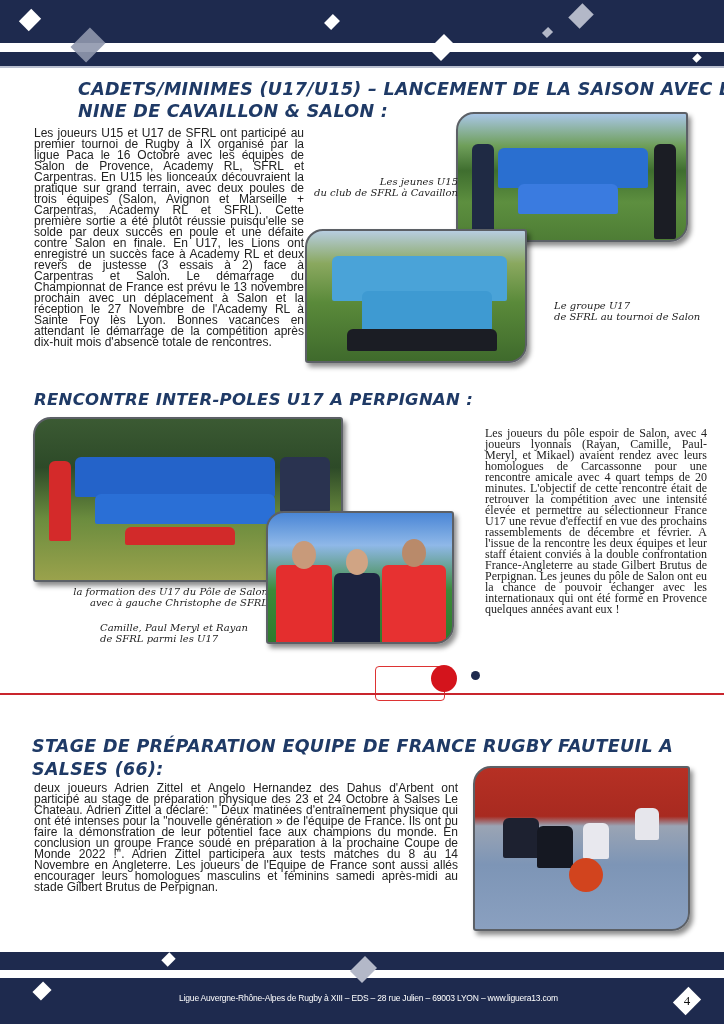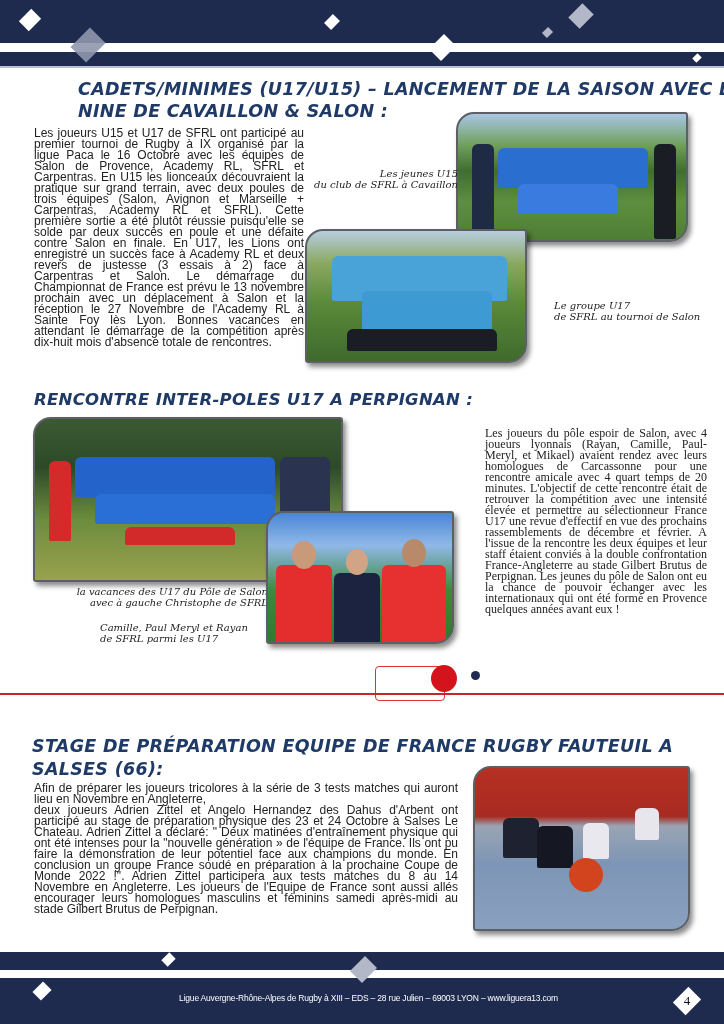--- a/index.html
+++ b/index.html
@@ -23,21 +23,21 @@
   .t3 { left: 32px; top: 735px; width: 670px; font-size: 17.5px; line-height: 23px; }
 
   .body { position: absolute; font-family: "Liberation Sans", sans-serif; font-size: 12px; line-height: 11px;
           text-align: justify; color: #222; }
   .b1 { left: 34px; top: 128px; width: 270px; }
   .b2 { left: 485px; top: 428px; width: 222px; font-family: Liberation Serif, serif; }
   .b3 { left: 34px; top: 783px; width: 424px; }
 
   .caption { position: absolute; font-family: "DejaVu Serif", serif; font-style: italic; font-size: 10px;
              line-height: 11px; color: #222; }
-  .cap1 { left: 300px; top: 168px; width: 158px; text-align: right; }
+  .cap1 { left: 300px; top: 176px; width: 158px; text-align: right; }
   .cap2 { left: 554px; top: 300px; width: 180px; text-align: left; }
   .cap3 { left: 60px; top: 586px; width: 208px; text-align: right; }
   .cap4 { left: 100px; top: 622px; width: 166px; text-align: left; }
 
   
   .photo { position: absolute; border: 2px solid #5c6066; border-radius: 18px 3px 18px 3px;
            box-shadow: 3px 4px 5px rgba(0,0,0,.45); overflow: hidden; }
   .p1 { left: 456px; top: 112px; width: 232px; height: 130px;
         background: linear-gradient(180deg,#a9c6e6 0%,#6f9f5a 25%,#3f6e2f 45%,#5d8f3f 70%,#4e7d35 100%); }
   .p2 { left: 305px; top: 229px; width: 222px; height: 134px;
@@ -108,21 +108,21 @@
 <h2 class="title t2">RENCONTRE INTER-POLES U17 A PERPIGNAN :</h2>
 
 <div class="photo p3">
   <div class="fig" style="left:14px;top:42px;width:22px;height:80px;background:#d42a2a;"></div>
   <div class="fig" style="left:40px;top:38px;width:200px;height:40px;background:#2463c9;"></div>
   <div class="fig" style="left:60px;top:75px;width:180px;height:30px;background:#2a6fd6;"></div>
   <div class="fig" style="left:90px;top:108px;width:110px;height:18px;background:#d22a2a;"></div>
   <div class="fig" style="left:245px;top:38px;width:50px;height:55px;background:#2a3350;"></div>
 </div>
 <div class="caption cap3">
-  <div>la vacances des U17 du Pôle de Salon</div>
+  <div>la formation des U17 du Pôle de Salon</div>
   <div>avec à gauche Christophe de SFRL</div>
 </div>
 
 <div class="photo p4">
   <div class="fig" style="left:8px;top:52px;width:56px;height:80px;background:#e42e2e;"></div>
   <div class="fig" style="left:66px;top:60px;width:46px;height:72px;background:#1c2340;"></div>
   <div class="fig" style="left:114px;top:52px;width:64px;height:80px;background:#e73131;"></div>
   <div class="fig" style="left:24px;top:28px;width:24px;height:28px;border-radius:50%;background:#c89a7a;"></div>
   <div class="fig" style="left:78px;top:36px;width:22px;height:26px;border-radius:50%;background:#d0a484;"></div>
   <div class="fig" style="left:134px;top:26px;width:24px;height:28px;border-radius:50%;background:#b98a6a;"></div>
@@ -134,21 +134,20 @@
 
 <p class="body b2">Les joueurs du pôle espoir de Salon, avec 4 joueurs lyonnais (Rayan, Camille, Paul-Meryl, et Mikael) avaient rendez avec leurs homologues de Carcassonne pour une rencontre amicale avec 4 quart temps de 20 minutes. L'objectif de cette rencontre était de retrouver la compétition avec une intensité élevée et permettre au sélectionneur France U17 une revue d'effectif en vue des prochains rassemblements de décembre et février. A l'issue de la rencontre les deux équipes et leur staff étaient conviés à la double confrontation France-Angleterre au stade Gilbert Brutus de Perpignan. Les jeunes du pôle de Salon ont eu la chance de pouvoir échanger avec les internationaux qui ont été formé en Provence quelques années avant eux !</p>
 
 <div class="div-box"></div>
 <div class="divider"></div>
 <div class="div-ball"></div>
 <div class="div-dot"></div>
 
 <h2 class="title t3">STAGE DE PRÉPARATION EQUIPE DE FRANCE RUGBY FAUTEUIL A SALSES (66):</h2>
 <div class="body b3">
-  <p style="text-align:justify;">Afin de préparer les joueurs tricolores à la série de 3 tests matches qui auront lieu en Novembre en Angleterre,</p>
   <p style="text-align:justify;">deux joueurs Adrien Zittel et Angelo Hernandez des Dahus d'Arbent ont participé au stage de préparation physique des 23 et 24 Octobre à Salses Le Chateau. Adrien Zittel a déclaré: " Deux matinées d'entraînement physique qui ont été intenses pour la "nouvelle génération » de l'équipe de France. Ils ont pu faire la démonstration de leur potentiel face aux champions du monde. En conclusion un groupe France soudé en préparation à la prochaine Coupe de Monde 2022 !". Adrien Zittel participera aux tests matches du 8 au 14 Novembre en Angleterre. Les joueurs de l'Equipe de France sont aussi allés encourager leurs homologues masculins et féminins samedi après-midi au stade Gilbert Brutus de Perpignan.</p>
 </div>
 
 <div class="photo p5">
   <div class="fig" style="left:28px;top:50px;width:36px;height:40px;background:#1d2130;"></div>
   <div class="fig" style="left:62px;top:58px;width:36px;height:42px;background:#151822;"></div>
   <div class="fig" style="left:108px;top:55px;width:26px;height:36px;background:#e8e8ee;"></div>
   <div class="fig" style="left:94px;top:90px;width:34px;height:34px;border-radius:50%;background:#d2441e;"></div>
   <div class="fig" style="left:160px;top:40px;width:24px;height:32px;background:#e6e6ec;"></div>
 </div>

